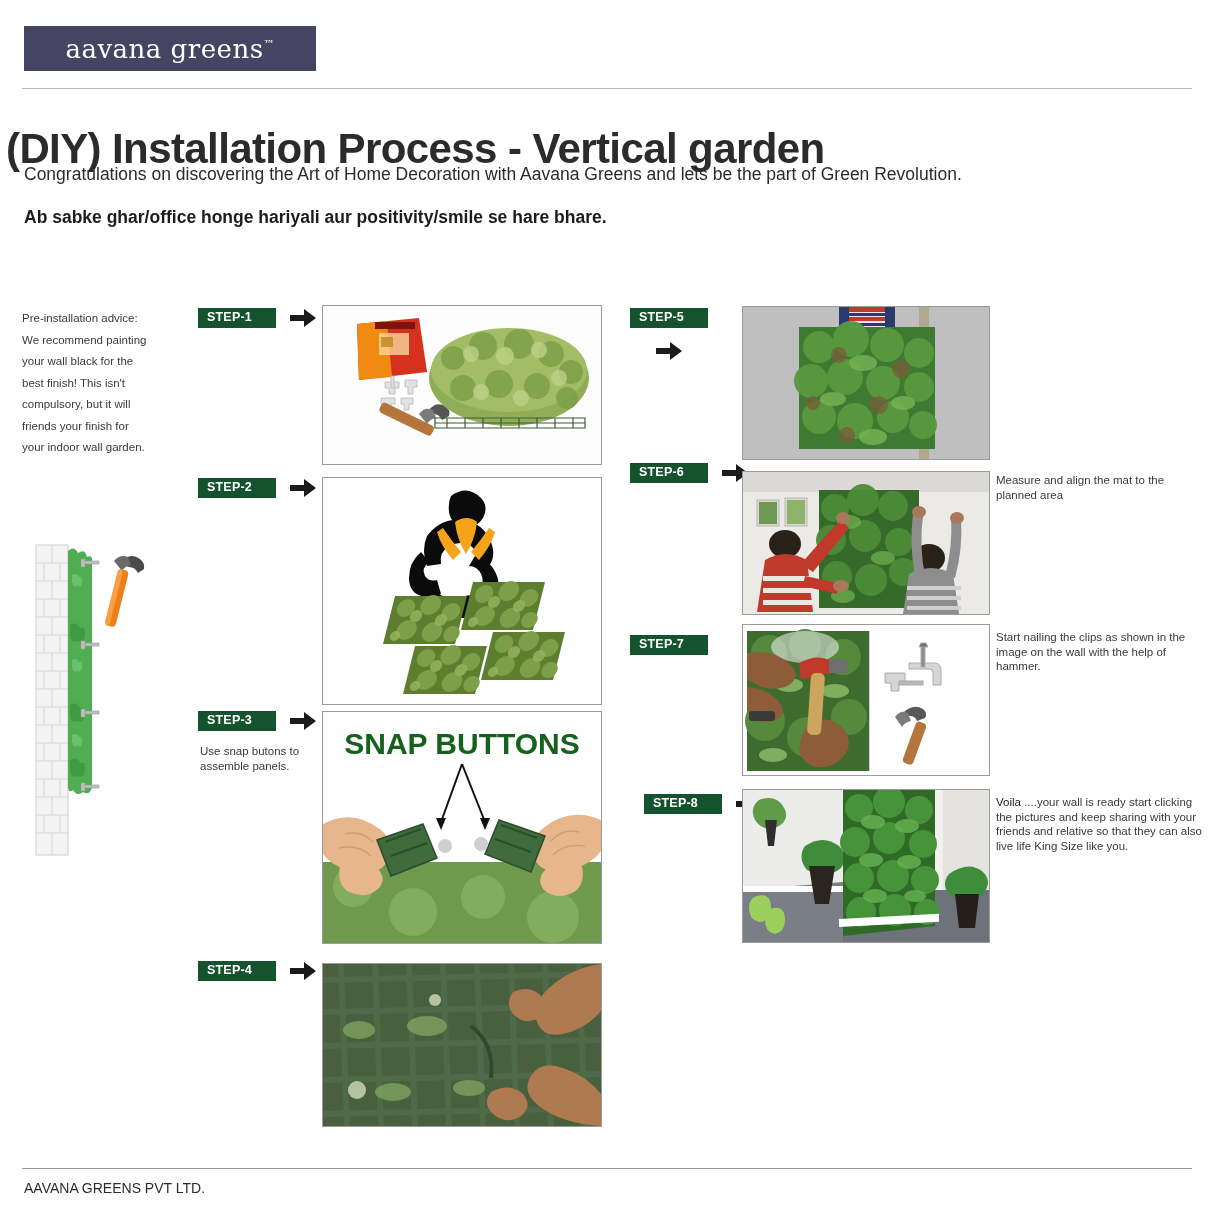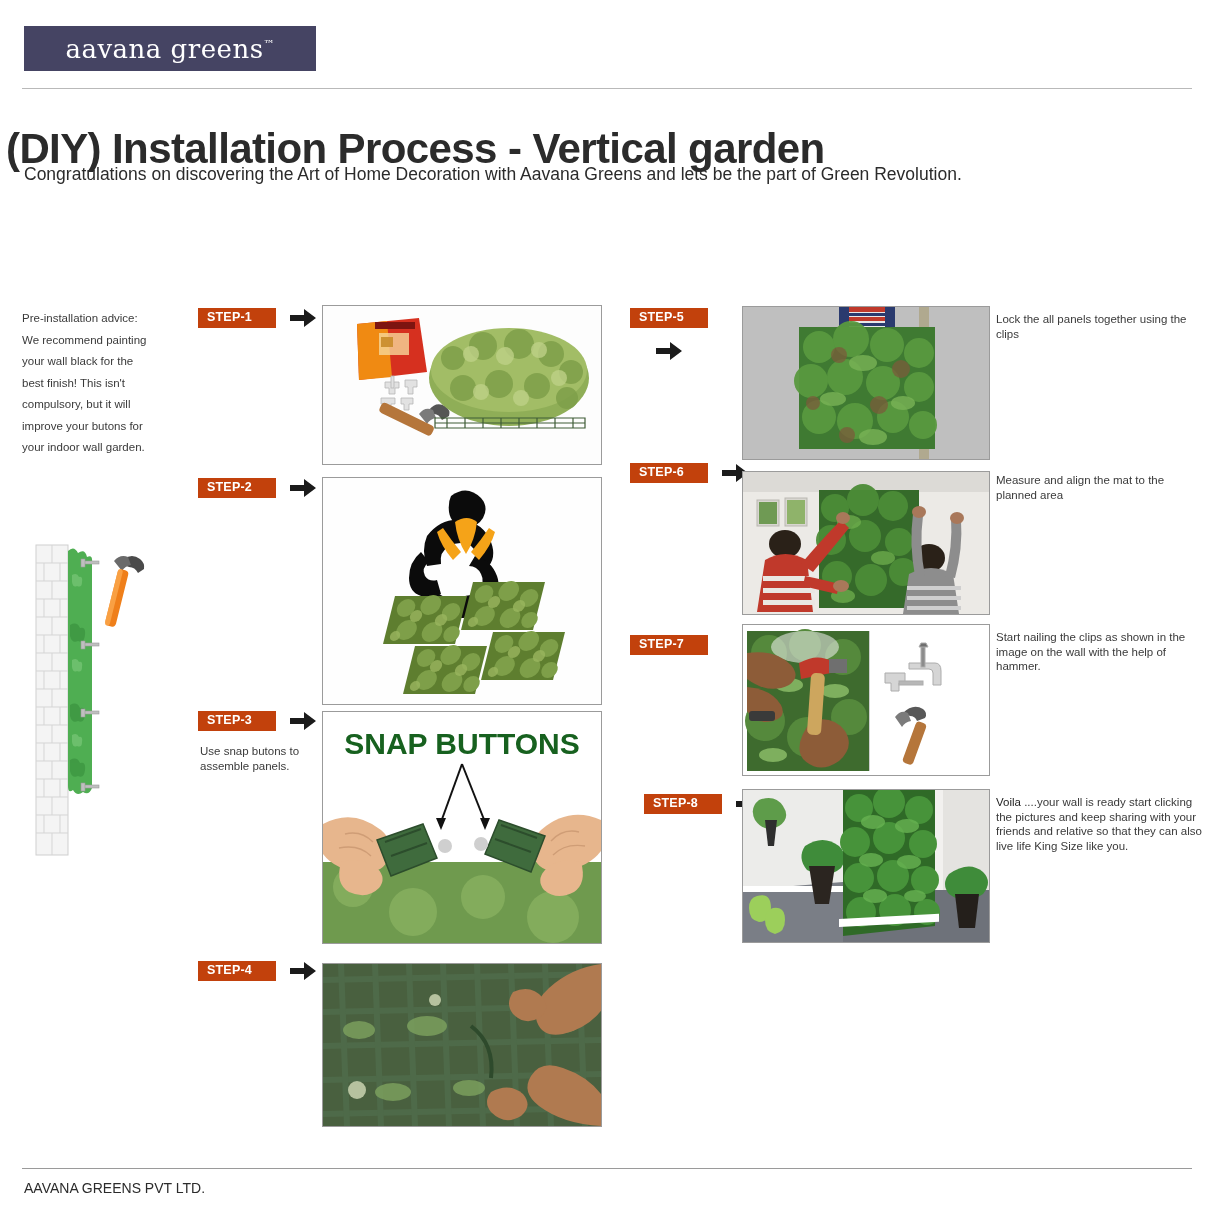--- a/index.html
+++ b/index.html
@@ -49,21 +49,21 @@
   .pre-note div{white-space:nowrap;}
 
   
   .illus{position:absolute;left:28px;top:535px;width:120px;height:330px;}
 
   
   .step-badge{
     position:absolute;display:flex;align-items:center;gap:14px;
   }
   .step-chip{
-    background:#c2410c;color:#ffffff;font-size:12.5px;font-weight:700;
+    background:#14532d;color:#ffffff;font-size:12.5px;font-weight:700;
     padding:3px 9px 4px 9px;letter-spacing:.2px;line-height:1;
     min-width:60px;text-align:left;
   }
   .arrow-ico{display:block;}
 
   
   .frame{
     position:absolute;border:1px solid #9b9b9b;background:#4d7c0f;overflow:hidden;
   }
 
@@ -89,28 +89,29 @@
 <div class="page">
 
   <div class="logo-box">
     <span class="logo-text"><span>aavana greens</span><span class="logo-tm">™</span></span>
   </div>
 
   <div class="header-rule"></div>
 
   <h1 class="title">(DIY) Installation Process - Vertical garden</h1>
   <div class="subtitle">Congratulations  on  discovering  the Art  of  Home  Decoration  with Aavana Greens  and lets be the part of Green Revolution.</div>
+  <div class="tagline">Ab sabke ghar/office honge hariyali aur positivity/smile se hare bhare.</div>
 
   <div class="pre-note">
     <div>Pre-installation advice:</div>
     <div>We recommend painting</div>
     <div>your wall black for the</div>
     <div>best finish! This isn't</div>
     <div>compulsory, but it will</div>
-    <div>improve your butons for</div>
+    <div>friends your finish for</div>
     <div>your indoor wall garden.</div>
   </div>
 
   <div class="illus">
     <svg viewBox="0 0 120 330" width="120" height="330">
 
       <g stroke="#cfcfcf" stroke-width="1" fill="#f4f4f4">
         <rect x="8" y="10" width="32" height="310"></rect>
       </g>
       <g stroke="#d5d5d5" stroke-width="1">
@@ -529,21 +530,20 @@
           <circle cx="96" cy="48" r="8"></circle>
             <circle cx="158" cy="62" r="9"></circle>
           <circle cx="70" cy="96" r="7"></circle>
             <circle cx="136" cy="98" r="9"></circle>
             <circle cx="104" cy="128" r="8"></circle>
         </g>
       </g>
     </svg>
   </div>
 
-  <div class="cap" style="left:996px;top:312px;width:205px;">Lock the all panels together using the clips</div>
 
   <div class="step-badge" style="left:630px;top:463px;">
     <span class="step-chip">STEP-6</span>
     <svg class="arrow-ico" width="26" height="18" viewBox="0 0 26 18">
       <path d="M0 6 h14 V0 l12 9 -12 9 v-6 H0 Z" fill="#1b1b1b"></path>
     </svg>
   </div>
 
   <div class="frame" style="left:742px;top:471px;width:246px;height:142px;">
     <svg class="art" viewBox="0 0 246 142" preserveAspectRatio="none">

